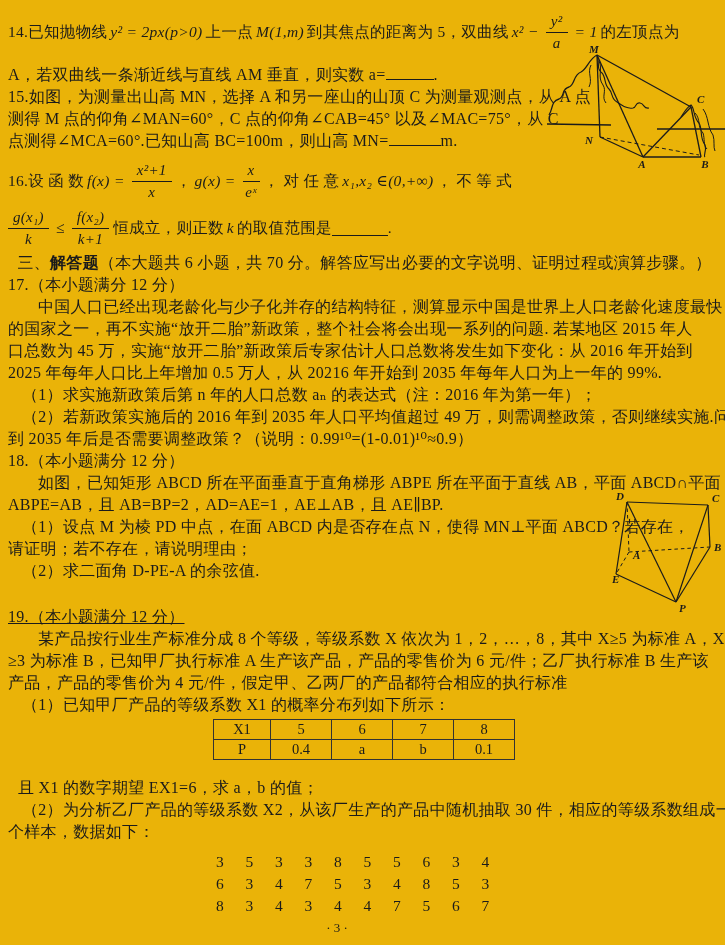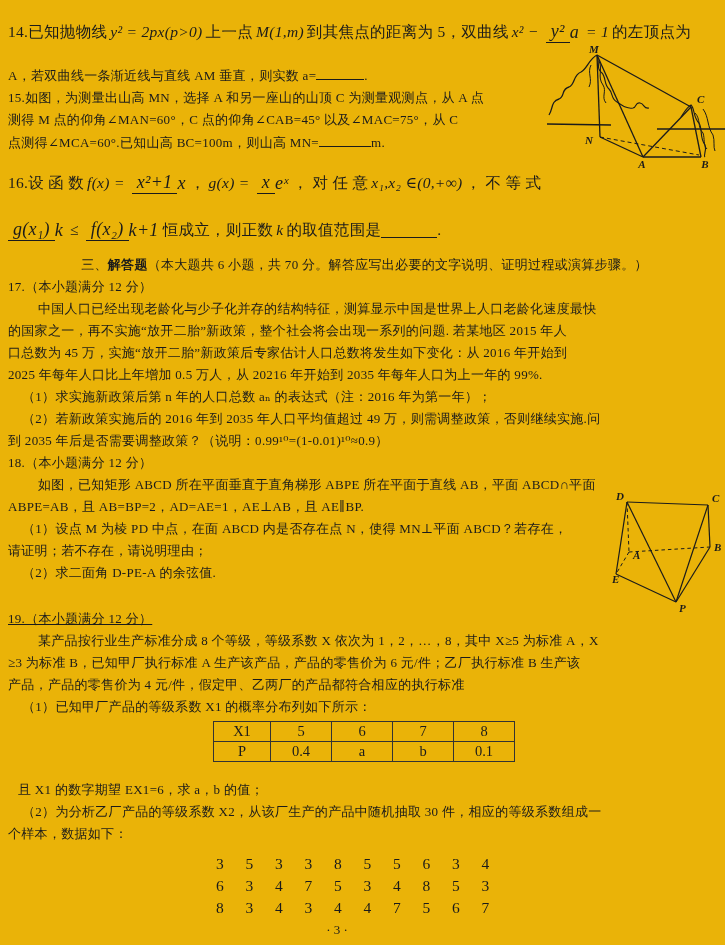--- a/index.html
+++ b/index.html
@@ -1,21 +1,21 @@
 <!DOCTYPE html>
 <html><head>
 <meta charset="utf-8">
 <style>
   html,body{margin:0;padding:0;background:#fff;}
   body{width:725px;height:945px;font-family:"Liberation Serif","DejaVu Serif",serif;color:#1b1b1b;}
   .page{position:relative;width:725px;height:945px;overflow:hidden;box-sizing:border-box;padding:6px 4px 0 8px;background:#eab308;}
-  .line{font-size:13px;line-height:22px;letter-spacing:0.3px;white-space:nowrap;}
+  .line{font-size:16px;line-height:22px;letter-spacing:0.3px;white-space:nowrap;}
   .fline{display:flex;align-items:center;font-size:15.5px;letter-spacing:0.3px;white-space:nowrap;}
   .m{font-style:italic;margin:0 3px;}
-  .frac{display:inline-flex;flex-direction:row;align-items:center;vertical-align:middle;margin:0 4px;font-style:italic;font-size:18px;}
+  .frac{display:inline-flex;flex-direction:column;align-items:center;vertical-align:middle;margin:0 4px;font-style:italic;font-size:15px;}
   .frac .num{display:block;padding:0 5px 1px;border-bottom:1.4px solid #1b1b1b;line-height:19px;}
   .frac .den{display:block;padding-top:1px;line-height:19px;}
   .blank{display:inline-block;width:52px;height:15px;border-bottom:1.2px solid #1b1b1b;vertical-align:baseline;}
   .ind30{padding-left:30px;} .ind14{padding-left:14px;} .ind10{padding-left:10px;}
   .bold{font-weight:bold;}
   .figure{position:absolute;}
   table.dist{border-collapse:collapse;margin-left:205px;margin-top:3px;padding-left:13px;}
   table.dist td{border:1.3px solid #333;width:60px;height:19px;text-align:center;font-size:14.5px;padding:0;}
   table.dist td:first-child{width:56px;}
   .num-row{display:flex;margin-left:197px;font-size:15.5px;line-height:22px;}

